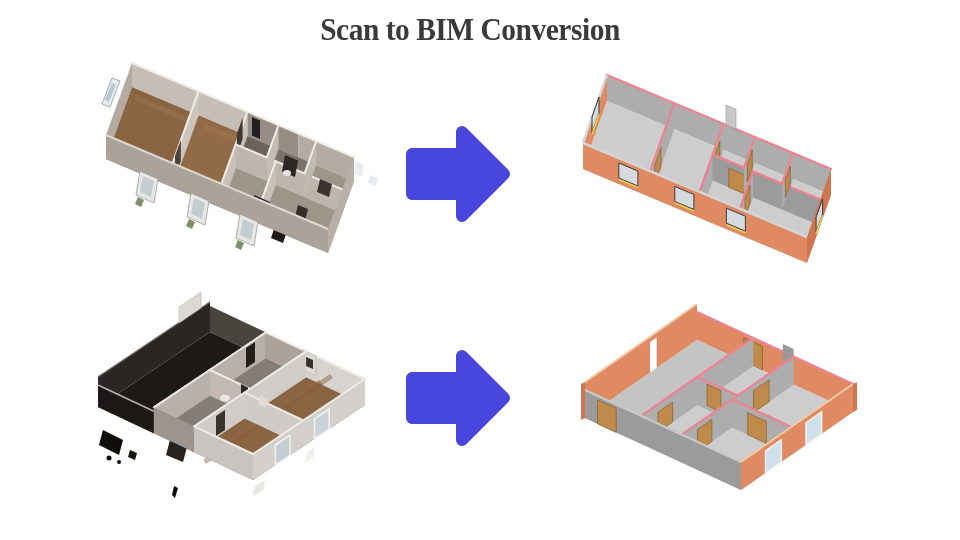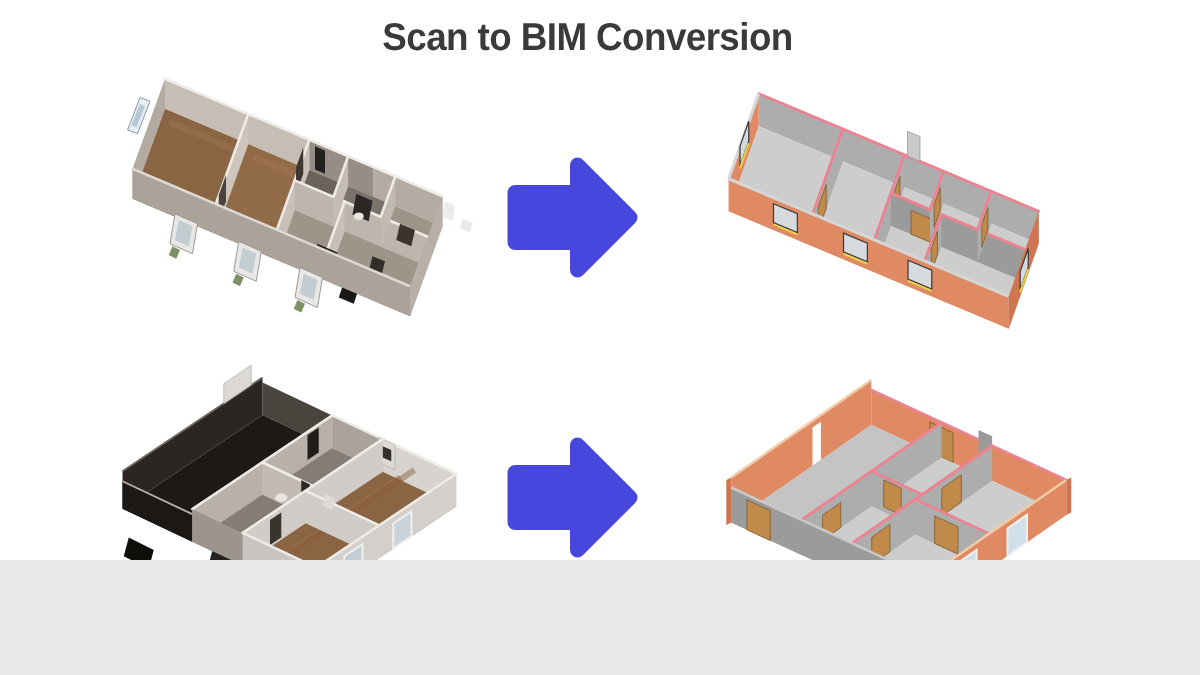--- a/index.html
+++ b/index.html
@@ -4,22 +4,22 @@
 <style>
   :root{
     --c-arrow:#4847dd; --c-title:#3a3a3a; --c-bg:#ffffff;
     --c-bim-ext:#df8a62; --c-bim-ext-dark:#cf7650; --c-bim-floor:#cdcdcd;
     --c-bim-wall:#adadad; --c-bim-wall-dark:#9b9b9b; --c-bim-cap:#ee8291;
     --c-door:#c08a4a; --c-window-glass:#d6dade; --c-window-sill:#e6d34b;
     --c-scan-wall:#c6beb5; --c-scan-wall-dark:#aaa29a; --c-scan-floor-wood:#8a6544;
     --c-scan-dark:#24201d; --c-glass-blue:#cfe0ea;
   }
   html,body{margin:0;padding:0;background:#e9e9e9;}
-  .canvas{position:relative;width:960px;height:448px;background:var(--c-bg);
-    overflow:hidden;font-family:Liberation Sans, sans-serif;}
+  .canvas{position:relative;width:960px;height:540px;background:var(--c-bg);
+    overflow:hidden;font-family:Liberation Serif, serif;}
   .title{position:absolute;left:470px;top:12px;transform:translateX(-50%) scaleX(.95);
     font-size:31px;font-weight:bold;color:var(--c-title);letter-spacing:-.5px;white-space:nowrap;}
   .fig{position:absolute;}
   svg{display:block;overflow:visible;}
   
   .f-ext{fill:var(--c-bim-ext);} .f-extd{fill:var(--c-bim-ext-dark);}
   .f-floor{fill:var(--c-bim-floor);} .f-wall{fill:var(--c-bim-wall);}
   .f-walld{fill:var(--c-bim-wall-dark);}
   .f-door{fill:var(--c-door);stroke:#7a5526;stroke-width:.6;}
   .f-glass{fill:var(--c-window-glass);stroke:#3c3c3c;stroke-width:1;}

